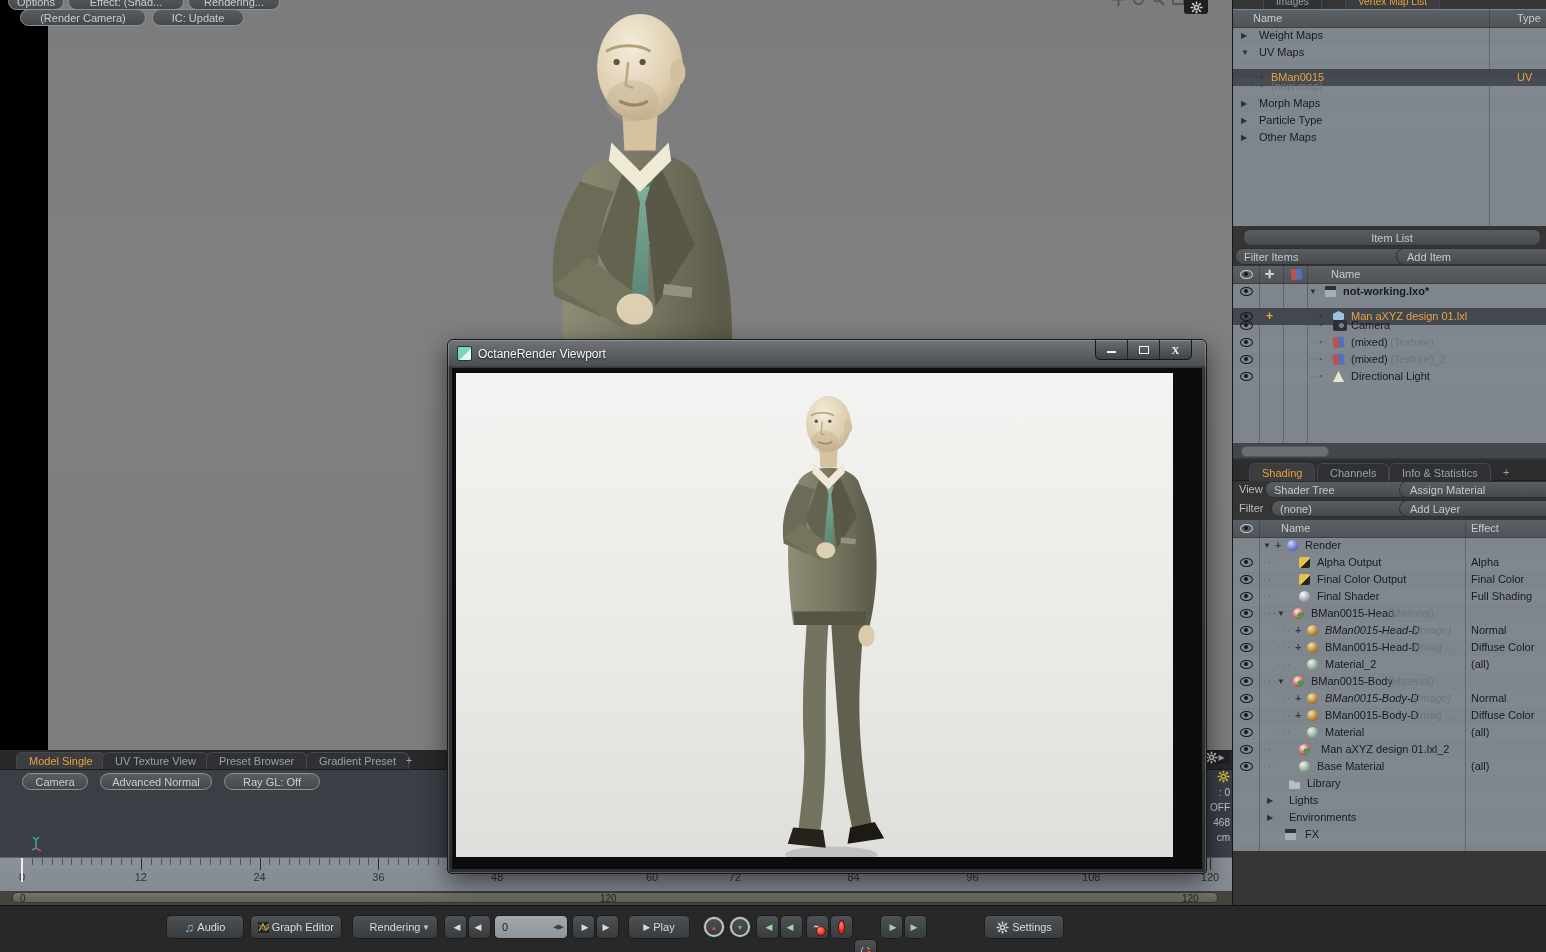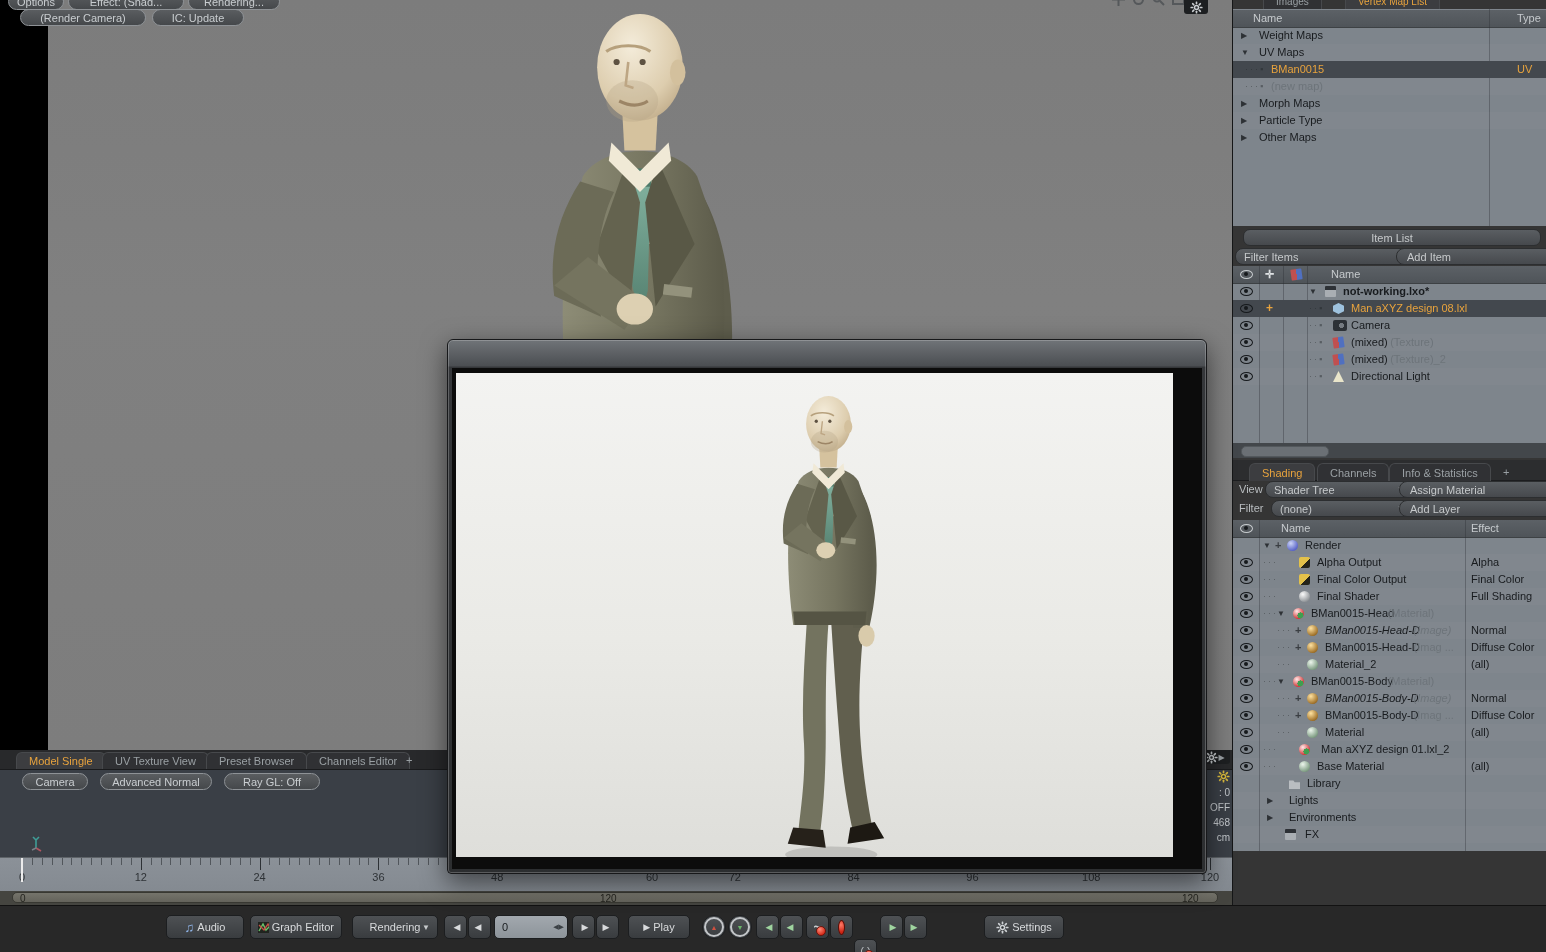--- a/index.html
+++ b/index.html
@@ -47,21 +47,21 @@
   #oct-content{position:absolute;left:4px;right:4px;top:28px;bottom:4px;background:#0c0c0c;}
   #oct-render{position:absolute;left:4px;top:5px;width:717px;height:484px;overflow:hidden;
     background:linear-gradient(180deg,#f3f3f1 0,#eaeae6 55%,#dededa 100%);}
   
   #right-panel{position:absolute;left:1232px;top:0;width:314px;height:905px;background:#353535;border-left:1px solid #151617;box-sizing:border-box;}
   .listbg{background:#7e858c;}
   .colhead{background:linear-gradient(#5c6166,#4f5459);color:#c6cacd;border-bottom:1px solid #3d4144;}
   .row{position:absolute;left:0;width:100%;height:17px;line-height:17px;color:#181b1e;}
   .row .lbl{position:absolute;white-space:nowrap;}
   .row.alt{background:rgba(255,255,255,.025);}
-  .row.sel{background:#43484e;color:#e8a33d;}
+  .row.sel{background:#43484e;color:#e8a33d;margin-top:8px;}
   .row .muted{color:#6d747a;}
   .dots{position:absolute;color:rgba(25,29,33,.4);letter-spacing:2px;font-size:9px;}
   .arrow{position:absolute;font-size:8px;color:#2d3135;}
   .vline{position:absolute;top:0;bottom:0;width:1px;background:rgba(40,44,48,.35);}
   .panel-bar{position:absolute;border-radius:8px;background:linear-gradient(#5a5e62,#46494d);
     border:1px solid #2c2e30;color:#c6c9cb;display:flex;align-items:center;justify-content:center;}
   .dd{justify-content:flex-start;padding:0 8px;}
   .dd .caret{position:absolute;right:7px;font-size:8px;color:#c6c9cb;}
   .sect-label{position:absolute;color:#b9bdc0;}
   .eye{width:13px;height:9px;border:1px solid #16191c;border-radius:50%;display:inline-block;position:relative;box-sizing:border-box;}
@@ -236,21 +236,21 @@
         <div class="tab active" style="left: 16px;">
           <span>Model Single</span>
         </div>
         <div class="tab" style="left: 102px;">
           <span>UV Texture View</span>
         </div>
         <div class="tab" style="left: 206px;">
           <span>Preset Browser</span>
         </div>
         <div class="tab" style="left: 306px;">
-          <span>Channels Editor</span>
+          <span>Gradient Preset</span>
         </div>
         <div class="tab plus" style="left: 402px;">
           <span>+</span>
         </div>
       </div>
     <div id="lv-buttons">
         <div class="pillbtn" style="left: 22px; top: 23px; width: 66px;">
           <span>Camera</span>
         </div>
         <div class="pillbtn" style="left: 100px; top: 23px; width: 112px;">
@@ -473,21 +473,21 @@
             <span class="eye" style="position: absolute; left: 7px; top: 4px;"></span>
             <span class="arrow" style="left: 76px;">▼</span>
             <span class="icon ic-scene" style="left: 92px;"></span>
             <span class="lbl" style="left: 110px; font-weight: bold;">not-working.lxo*</span>
           </div>
           <div class="row alt sel" style="top: 17px;">
             <span class="eye" style="position: absolute; left: 7px; top: 4px;"></span>
             <span class="plus-orange" style="position: absolute; left: 33px; font-size: 12px;">+</span>
             <span class="dots" style="left: 76px;">··▪</span>
             <span class="icon ic-mesh" style="left: 100px;"></span>
-            <span class="lbl" style="left: 118px;">Man aXYZ design 08.lxl</span>
+            <span class="lbl" style="left: 118px;">Man aXYZ design 01.lxl</span>
           </div>
           <div class="row" style="top: 34px;">
             <span class="eye" style="position: absolute; left: 7px; top: 4px;"></span>
             <span class="dots" style="left: 76px;">··▪</span>
             <span class="icon ic-camera" style="left: 100px;"></span>
             <span class="lbl" style="left: 118px;">Camera</span>
           </div>
           <div class="row alt" style="top: 51px;">
             <span class="eye" style="position: absolute; left: 7px; top: 4px;"></span>
             <span class="dots" style="left: 76px;">··▪</span>
@@ -673,20 +673,33 @@
           </div>
           <div class="row alt" style="top: 289px;">
             <span class="icon ic-scene" style="left: 52px;"></span>
             <span class="lbl" style="left: 72px;">FX</span>
           </div>
         </div>
     </div>
   </div>
 
   <div id="octane">
+    <div id="oct-title">
+      <span class="wicon"></span>
+      <span class="wtitle">OctaneRender Viewport</span>
+      <div class="caption-group">
+        <span class="capbtn">
+            <span class="glyph-min"></span>
+          </span>
+        <span class="capbtn">
+            <span class="glyph-max"></span>
+          </span>
+        <span class="capbtn glyph-close">X</span>
+      </div>
+    </div>
     <div id="oct-content">
       <div id="oct-render">
         <svg style="position:absolute;left:291px;top:7px;width:163px;height:490px">
             <use href="#man-symbol"></use>
           </svg>
       </div>
     </div>
   </div>
 
 </div>

